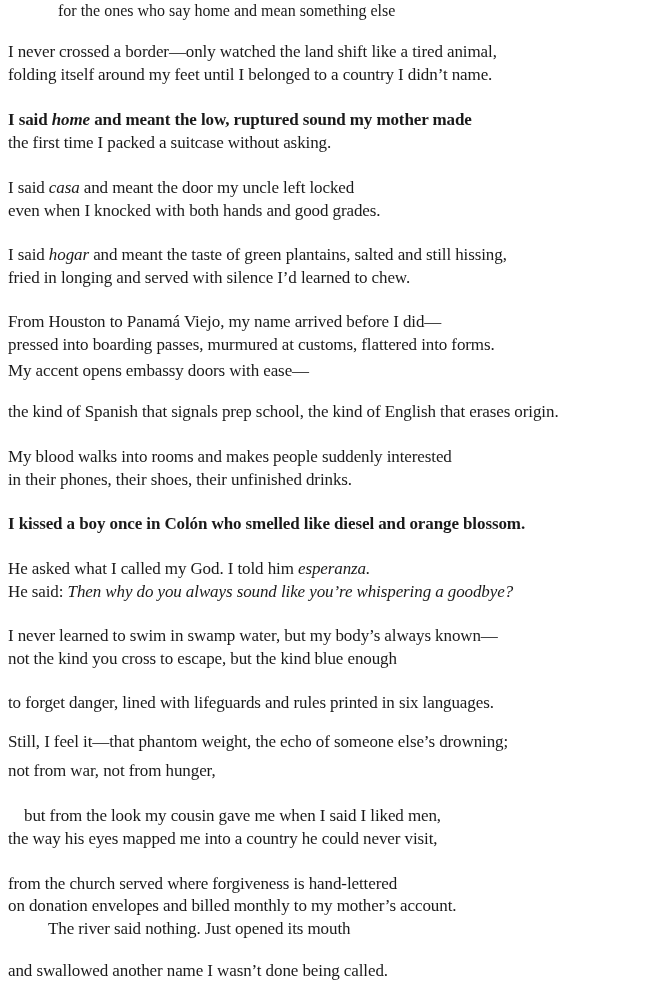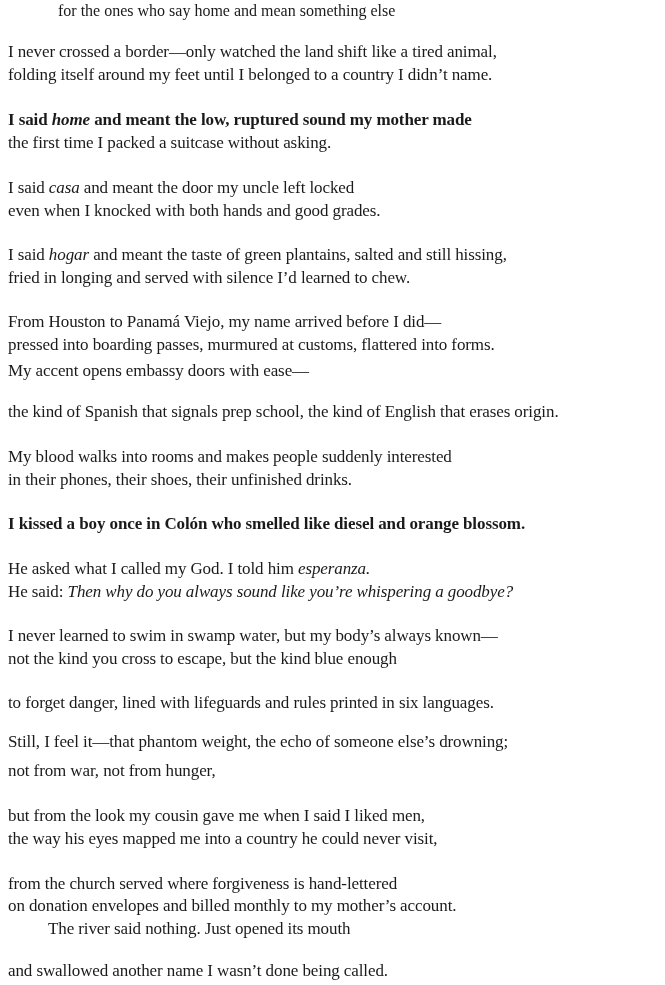--- a/index.html
+++ b/index.html
@@ -53,19 +53,19 @@
     <div class="line" style="top: 446px;"><span>My blood walks into rooms and makes people suddenly interested</span></div>
     <div class="line" style="top: 469px; text-align: right;"><span>in their phones, their shoes, their unfinished drinks.</span></div>
     <div class="line" style="top: 513px; font-weight: bold;"><span>I kissed a boy once in Colón who smelled like diesel and orange blossom.</span></div>
     <div class="line" style="top: 558px; text-align: center;"><span>He asked what I called my God. I told him </span><i>esperanza.</i></div>
     <div class="line" style="top: 581px;"><span>He said: </span><i>Then why do you always sound like you’re whispering a goodbye?</i></div>
     <div class="line" style="top: 625px;"><span>I never learned to swim in swamp water, but my body’s always known—</span></div>
     <div class="line" style="top: 648px;"><span>not the kind you cross to escape, but the kind blue enough</span></div>
     <div class="line" style="top: 692px;"><span>to forget danger, lined with lifeguards and rules printed in six languages.</span></div>
     <div class="line" style="top: 715px; margin-top: 16px;"><span>Still, I feel it—that phantom weight, the echo of someone else’s drowning;</span></div>
     <div class="line" style="top: 760px;"><span>not from war, not from hunger,</span></div>
-    <div class="line" style="top: 805px;"><span>but from the look my cousin gave me when I said I liked men,</span></div>
+    <div class="line" style="top: 805px; margin-left: 16px;"><span>but from the look my cousin gave me when I said I liked men,</span></div>
     <div class="line" style="top: 828px;"><span>the way his eyes mapped me into a country he could never visit,</span></div>
     <div class="line" style="top: 873px;"><span>from the church served where forgiveness is hand-lettered</span></div>
     <div class="line" style="top: 895px;"><span>on donation envelopes and billed monthly to my mother’s account.</span></div>
     <div class="line" style="top: 918px; margin-left: 40px;"><span>The river said nothing. Just opened its mouth</span></div>
     <div class="line" style="top: 960px;"><span>and swallowed another name I wasn’t done being called.</span></div>
   </div>
 
 </body></html>

